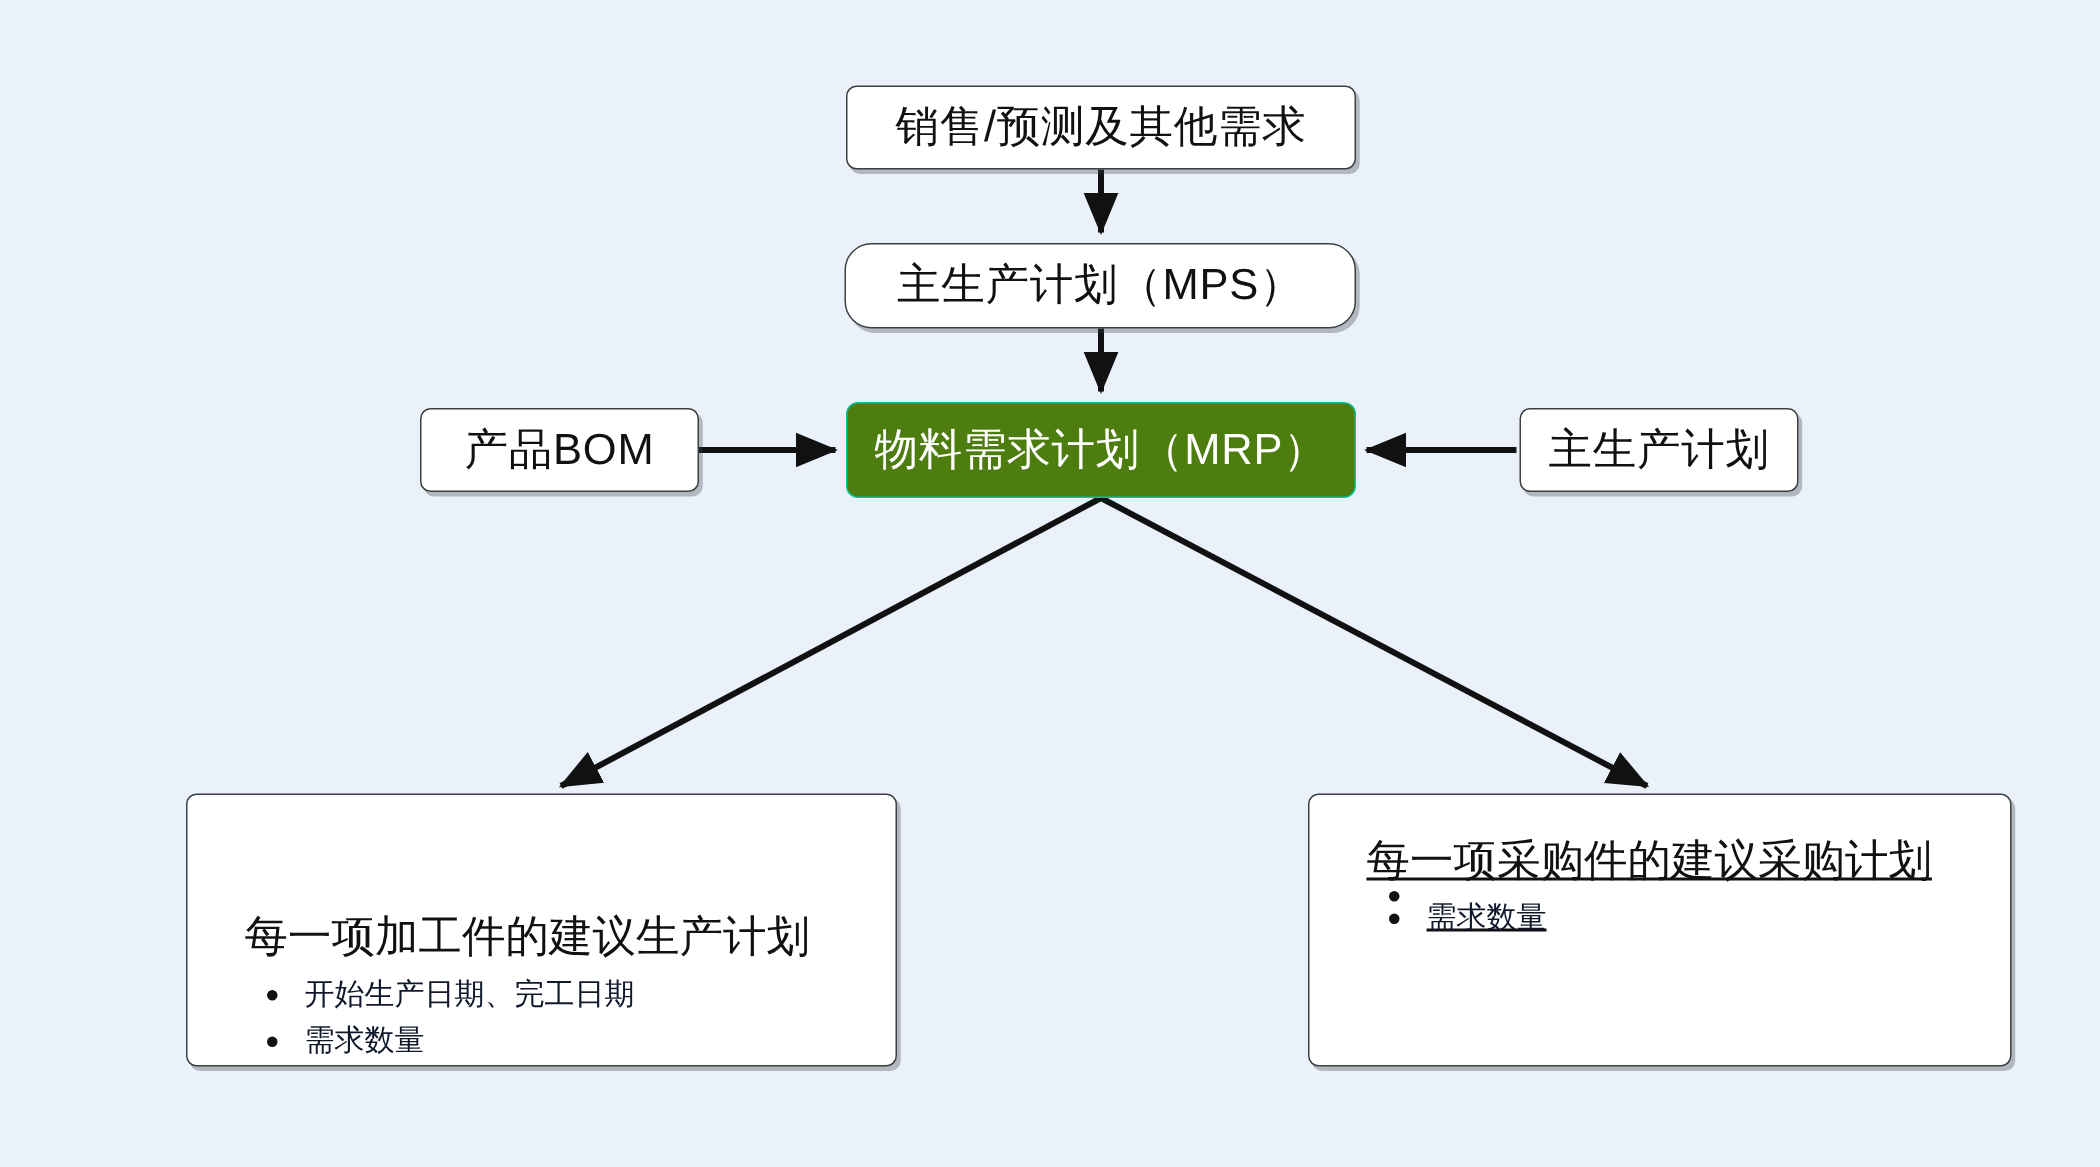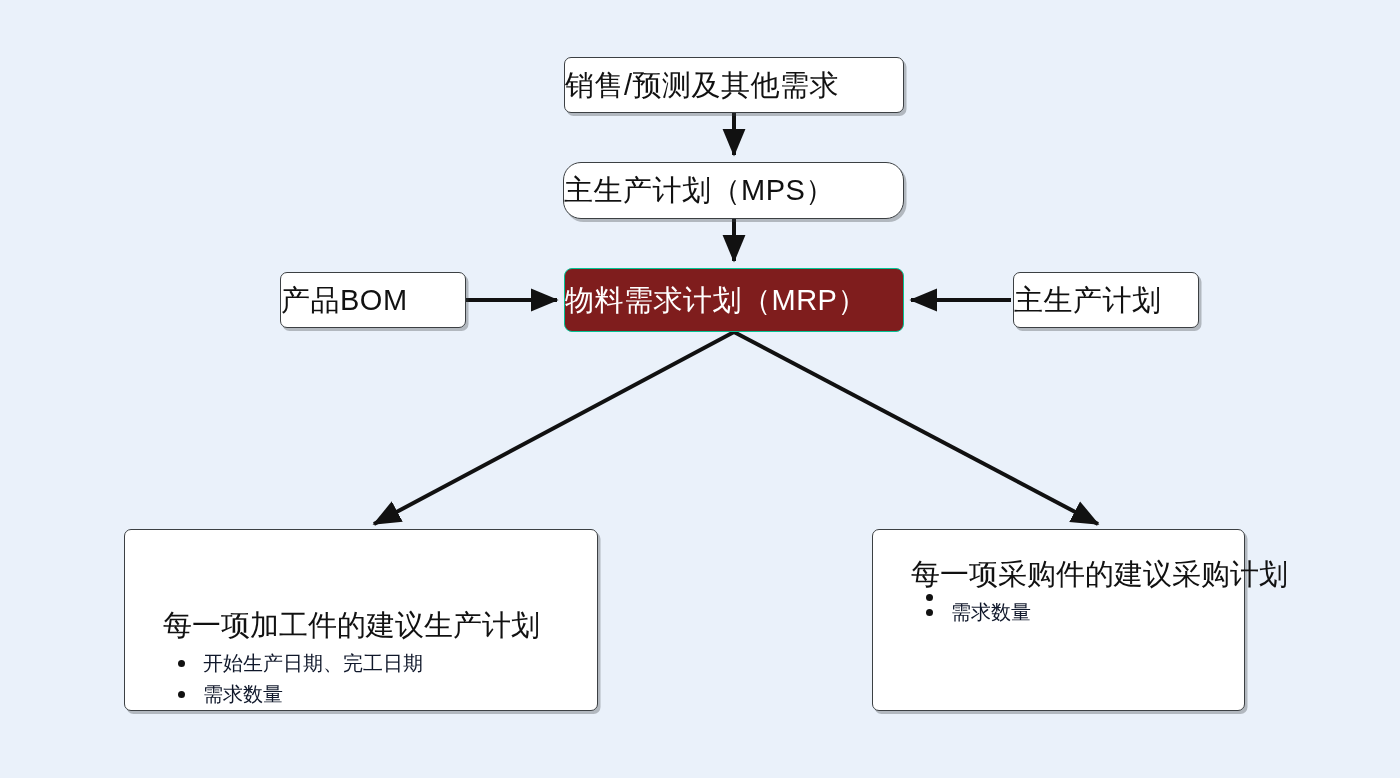--- a/index.html
+++ b/index.html
@@ -30,64 +30,66 @@
   }
   .node {
     position: absolute;
     box-sizing: border-box;
     background: #ffffff;
     border: 1.6px solid #3c4043;
     border-radius: 7px;
     box-shadow: 2.5px 3px 0 rgba(60,64,67,0.32);
     display: flex;
     align-items: center;
+    justify-content: center;
     color: #111111;
     z-index: 2;
   }
   .node-label {
     font-size: 29px;
     line-height: 1.25;
     letter-spacing: 0.5px;
     white-space: nowrap;
     font-weight: 400;
   }
   
   #node-demand {
     left: 564px; top: 57px; width: 340px; height: 56px;
   }
   #node-mps {
     left: 563px; top: 162px; width: 341px; height: 57px; border-radius: 18px;
   }
   #node-mrp {
     left: 564px; top: 268px; width: 340px; height: 64px;
-    background: #7f1d1d;
+    background: #4d7c0f;
     border: 1.6px solid #04c394;
     box-shadow: none;
     border-radius: 8px;
   }
   #node-mrp .node-label {
     color: #ffffff;
   }
   #node-bom {
     left: 280px; top: 272px; width: 186px; height: 56px;
   }
   #node-inventory {
     left: 1013px; top: 272px; width: 186px; height: 56px;
   }
   #node-production-plan {
     left: 124px; top: 529px; width: 474px; height: 182px;
     align-items: flex-end;
     justify-content: flex-start;
     padding: 26px 20px 0 20px;
   }
   #node-purchase-plan {
-    left: 872px; top: 529px; width: 373px; height: 182px;
+    left: 872px; top: 529px; width: 469px; height: 182px;
     align-items: flex-start;
     justify-content: flex-start;
     padding: 26px 8px 0 20px;
+    text-decoration: underline;
   }
   .outcome-body {
     display: block;
     width: 100%;
   }
   .outcome-title {
     font-size: 29px;
     line-height: 1.28;
     color: #111111;
     white-space: nowrap;

